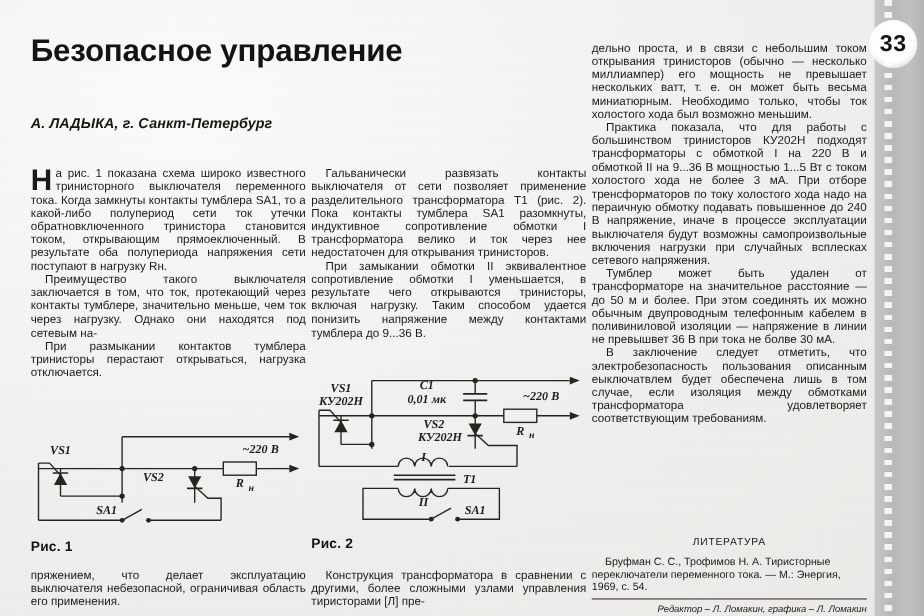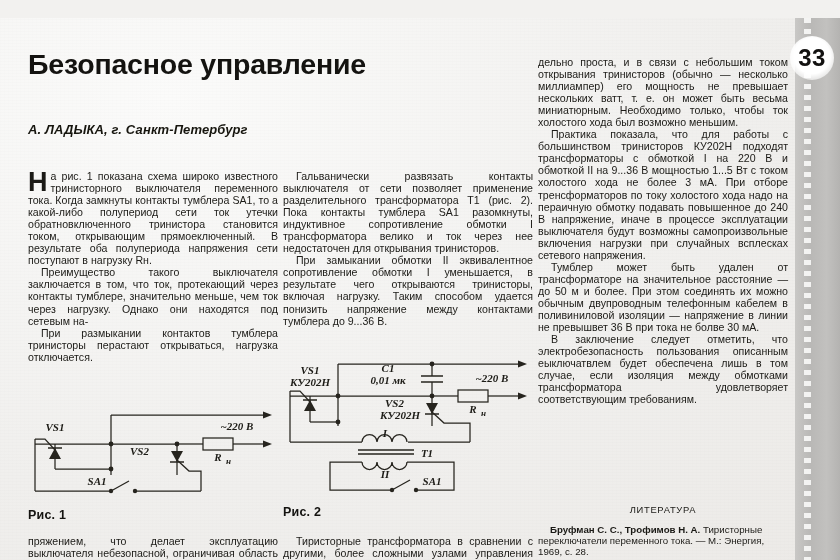--- a/index.html
+++ b/index.html
@@ -7,21 +7,20 @@
     width:840px;height:560px;overflow:hidden;
     background:#f2f1ef;
     font-family:"Liberation Sans", sans-serif;
     color:#17160f;
     position:relative;
   }
   .page{
     position:absolute;inset:0;
     background:
       radial-gradient(ellipse at 20% 15%, #fbfbfa 0%, #f0efed 60%, #eceae7 100%);
-    margin-top: 18px;
   }
   
   .grain{
     position:absolute;inset:0;pointer-events:none;opacity:.35;
     background-image:
       repeating-linear-gradient(0deg, rgba(0,0,0,.022) 0 1px, rgba(0,0,0,0) 1px 3px),
       repeating-linear-gradient(90deg, rgba(0,0,0,.016) 0 1px, rgba(0,0,0,0) 1px 4px);
   }
   .content{position:absolute;left:0;top:0;width:795px;height:560px;}
 
@@ -45,21 +44,21 @@
 
   
   .para{
     font-size:10.6px;line-height:12.05px;
     text-align:justify;text-justify:inter-word;
     margin:0 0 0 0;color:#1b1a16;
     -webkit-font-smoothing:none;
   }
   .para + .para{margin-top:0px;}
   .indent{text-indent:13px;}
-  .b{font-weight:bold;padding-left:12px;}
+  .b{font-weight:normal;padding-left:12px;}
 
   
   .dropcap{
     float:left;font-size:27px;font-weight:bold;line-height:21px;
     padding:1px 3px 0 0;margin-top:1px;
   }
 
   .txtblock{position:absolute;width:250px;}
 
   
@@ -89,21 +88,21 @@
   .edgebar .perf{
     position:absolute;left:9px;top:0;width:7px;height:560px;
     background-image:repeating-linear-gradient(180deg,
       #f6f6f5 0 5px, rgba(255,255,255,0) 5px 11px);
     opacity:.95;
   }
   .pagenum{
     position:absolute;right:6px;top:18px;width:44px;height:44px;border-radius:50%;
     background:radial-gradient(circle at 50% 45%, #ffffff 55%, rgba(255,255,255,.55) 78%, rgba(255,255,255,0) 100%);
     display:flex;align-items:center;justify-content:center;
-    font-size:24px;font-weight:bold;color:#121110;letter-spacing:.5px;
+    font-size:21px;font-weight:bold;color:#121110;letter-spacing:.5px;
   }
 </style>
 </head>
 <body>
 
 <div class="page">
   <div class="grain"></div>
 
   <div class="content">
 
@@ -248,21 +247,21 @@
           <text class="lbl" x="105" y="79" text-anchor="middle">I</text>
           <text class="lbl" x="147" y="99" text-anchor="middle">Т1</text>
           <text class="lbl" x="105" y="120" text-anchor="middle">II</text>
           <text class="lbl" x="152" y="127" text-anchor="middle">SA1</text>
         </svg>
       </div>
 
       <div class="figcap" style="position:absolute;top:487px;left:0;">Рис. 2</div>
 
       <div class="txtblock" style="top:517px;">
-        <p class="para indent">Тиристорные трансформатора в сравнении с другими, более сложными узлами управления тиристорами [Л] пре-</p>
+        <p class="para indent">Конструкция трансформатора в сравнении с другими, более сложными узлами управления тиристорами [Л] пре-</p>
       </div>
     </div>
 
     <div class="col col3">
       <div class="txtblock" style="top:38px;">
         <p class="para">дельно проста, и в связи с небольшим током открывания тринисторов (обычно — несколько миллиампер) его мощность не превышает нескольких ватт, т. е. он может быть весьма миниатюрным. Необходимо только, чтобы ток холостого хода был возможно меньшим.</p>
         <p class="para indent">Практика показала, что для работы с большинством тринисторов КУ202Н подходят трансформаторы с обмоткой I на 220 В и обмоткой II на 9...36 В мощностью 1...5 Вт с током холостого хода не более 3 мА. При отборе тренсформаторов по току холостого хода надо на пераичную обмотку подавать повышенное до 240 В напряжение, иначе в процессе эксплуатации выключателя будут возможны самопроизвольные включения нагрузки при случайных всплесках сетевого напряжения.</p>
         <p class="para indent">Тумблер может быть удален от трансформаторе на значительное расстояние — до 50 м и более. При этом соединять их можно обычным двупроводным телефонным кабелем в поливиниловой изоляции — напряжение в линии не превышвет 36 В при тока не болве 30 мА.</p>
         <p class="para indent">В заключение следует отметить, что электробезопасность пользования описанным еыключатвлем будет обеспечена лишь в том случае, если изоляция между обмотками трансформатора удовлетворяет соответствующим требованиям.</p>
       </div>
@@ -446,21 +445,21 @@
           
         </div>
 
         <div class="litehead-wrapper">
           
         </div>
 
         <div class="litehead" style="text-align:center;font-size:9.4px;letter-spacing:.7px;color:#1b1a16;">ЛИТЕРАТУРА</div>
 
         <p class="litref" style="margin:9px 0 0 0;">
-          <span class="b">Бруфман С. С., Трофимов Н. А.</span><span> Тиристорные переключатели переменного тока. — М.: Энергия, 1969, с. 28.</span>
+          <span class="b">Бруфман С. С., Трофимов Н. А.</span><span> Тиристорные переключатели переменного тока. — М.: Энергия, 1969, с. 54.</span>
         </p>
 
         <hr class="rule">
 
         <div class="editor">Редактор – Л. Ломакин, графика – Л. Ломакин</div>
       </div>
     </div>
 
   </div>
 

